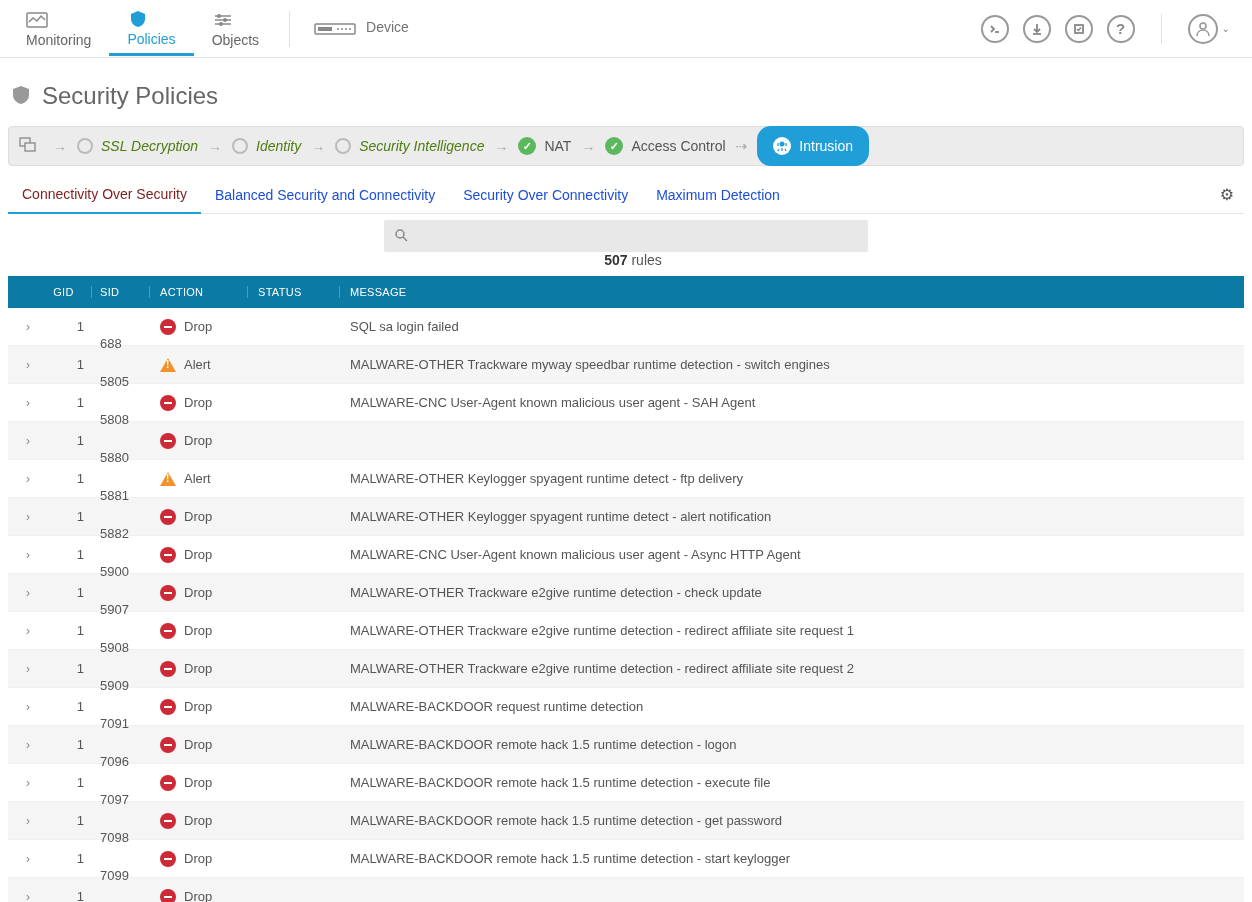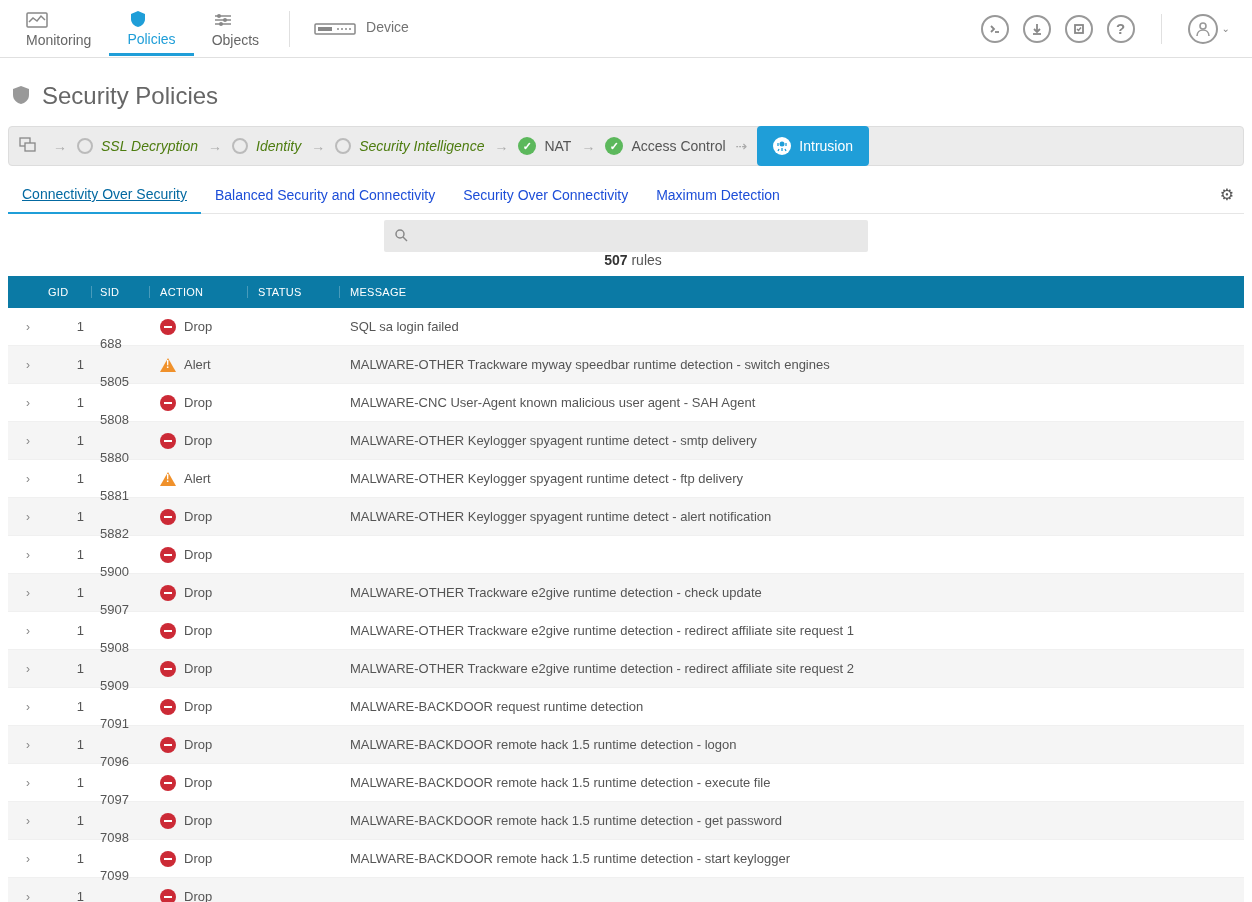--- a/index.html
+++ b/index.html
@@ -18,36 +18,36 @@
 .page-header { display: flex; align-items: center; padding: 24px 10px 16px; }
 .page-header-icon { margin-right: 10px; color: #888; }
 .page-title { font-size: 24px; font-weight: 400; color: #666; }
 .policy-flow { display: flex; align-items: center; background: #ececec; border: 1px solid #ddd; border-radius: 4px; margin: 0 8px; padding: 6px 10px; height: 40px; }
 .flow-icon { color: #888; margin-right: 6px; }
 .flow-arrow { color: #aaa; margin: 0 10px; font-size: 14px; }
 .flow-step { display: flex; align-items: center; font-size: 14px; color: #4d7c0f; font-style: italic; cursor: pointer; }
 .flow-circle { width: 16px; height: 16px; border: 2px solid #bbb; border-radius: 50%; margin-right: 8px; }
 .flow-step.done { color: #555; font-style: normal; }
 .flow-check { width: 18px; height: 18px; background: #5cb85c; border-radius: 50%; margin-right: 8px; display:flex; align-items:center; justify-content:center; color:#fff; font-size:11px; font-weight:bold;}
-.flow-step.active { background: #1f9ed8; color: #fff; padding: 6px 16px; border-radius: 4px; font-style: normal; margin: -6px 0; height: 40px; }
+.flow-step.active { background: #1f9ed8; color: #fff; padding: 6px 16px; border-radius: 14px; font-style: normal; margin: -6px 0; height: 40px; }
 .flow-step.active .flow-badge { width:18px; height:18px; background:#fff; border-radius:50%; margin-right:8px; display:flex; align-items:center; justify-content:center; }
 .sub-tabs { display: flex; align-items: center; margin: 10px 8px 0; border-bottom: 1px solid #e6e6e6; }
 .sub-tab { padding: 10px 14px; font-size: 14px; color: #1d4ed8; cursor: pointer; }
-.sub-tab.active { color: #0369a1; border-bottom: 2px solid #1f9ed8; margin-bottom: -1px; text-decoration: underline; }
+.sub-tab.active { color: #7f1d1d; border-bottom: 2px solid #1f9ed8; margin-bottom: -1px; }
 .sub-tab-spacer { flex: 1; }
 .gear-btn { padding: 0 10px; color: #555; cursor: pointer; font-size: 16px; }
 .search-row { display: flex; align-items: center; margin: 6px 8px 0; flex-direction: column; }
 .search-box { display: flex; align-items: center; background: #e8e8e8; width: 484px; height: 32px; padding: 0 10px; border-radius: 2px; }
 .search-box input { background: transparent; border: none; outline: none; flex: 1; font-size: 13px; color: #555; margin-left: 8px; }
 .rules-count { margin-left: 14px; font-size: 14px; color: #555; }
 .rules-count b { font-weight: bold; color: #333; }
 .table-wrap { margin: 8px 8px 0; }
 .thead { display: flex; background: #0b7aa5; color: #fff; font-size: 11px; height: 32px; align-items: center; text-transform: uppercase; letter-spacing: 0.3px; }
 .th-exp { width: 40px; }
-.th-gid { width: 44px; text-align: left; padding-right: 12px; border-right: 1px solid rgba(255,255,255,0.25); }
+.th-gid { width: 44px; text-align: center; padding-right: 12px; border-right: 1px solid rgba(255,255,255,0.25); }
 .th-sid { width: 58px; padding-left: 8px; border-right: 1px solid rgba(255,255,255,0.25); }
 .th-action { width: 98px; padding-left: 10px; border-right: 1px solid rgba(255,255,255,0.25); }
 .th-status { width: 92px; padding-left: 10px; border-right: 1px solid rgba(255,255,255,0.25); }
 .th-msg { flex: 1; padding-left: 10px; }
 .trow { display: flex; align-items: center; height: 38px; font-size: 13px; color: #555; border-bottom: 1px solid #f0f0f0; }
 .trow:nth-child(even) { background: #f5f5f5; }
 .td-exp { width: 40px; text-align: center; color: #888; cursor: pointer; font-size: 12px; }
 .td-gid { width: 44px; text-align: right; padding-right: 8px; }
 .td-sid { width: 58px; padding-left: 8px; margin-top: 33px; }
 .td-action { width: 98px; padding-left: 10px; display: flex; align-items: center; gap: 8px; }
@@ -261,21 +261,20 @@
       </div>
       <div class="trow">
         <div class="td-exp">›</div>
         <div class="td-gid">1</div>
         <div class="td-sid">5880</div>
         <div class="td-action">
           <span class="act-drop"></span>
           <span>Drop</span>
         </div>
         <div class="td-status"></div>
-        <div class="td-msg">MALWARE-OTHER Keylogger spyagent runtime detect - smtp delivery</div>
       </div>
       <div class="trow">
         <div class="td-exp">›</div>
         <div class="td-gid">1</div>
         <div class="td-sid">5881</div>
         <div class="td-action">
           <span class="act-alert"></span>
           <span>Alert</span>
         </div>
         <div class="td-status"></div>
@@ -294,20 +293,21 @@
       </div>
       <div class="trow">
         <div class="td-exp">›</div>
         <div class="td-gid">1</div>
         <div class="td-sid">5900</div>
         <div class="td-action">
           <span class="act-drop"></span>
           <span>Drop</span>
         </div>
         <div class="td-status"></div>
+        <div class="td-msg">MALWARE-CNC User-Agent known malicious user agent - Async HTTP Agent</div>
       </div>
       <div class="trow">
         <div class="td-exp">›</div>
         <div class="td-gid">1</div>
         <div class="td-sid">5907</div>
         <div class="td-action">
           <span class="act-drop"></span>
           <span>Drop</span>
         </div>
         <div class="td-status"></div>

